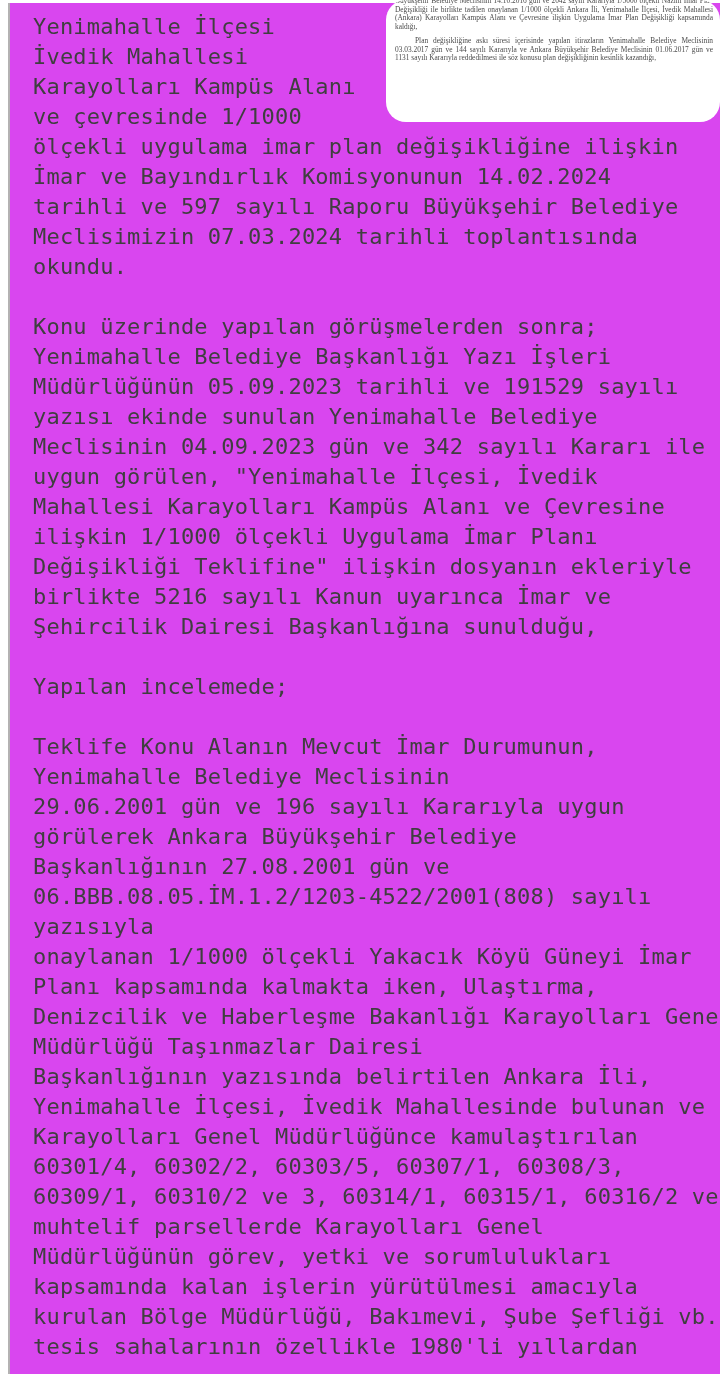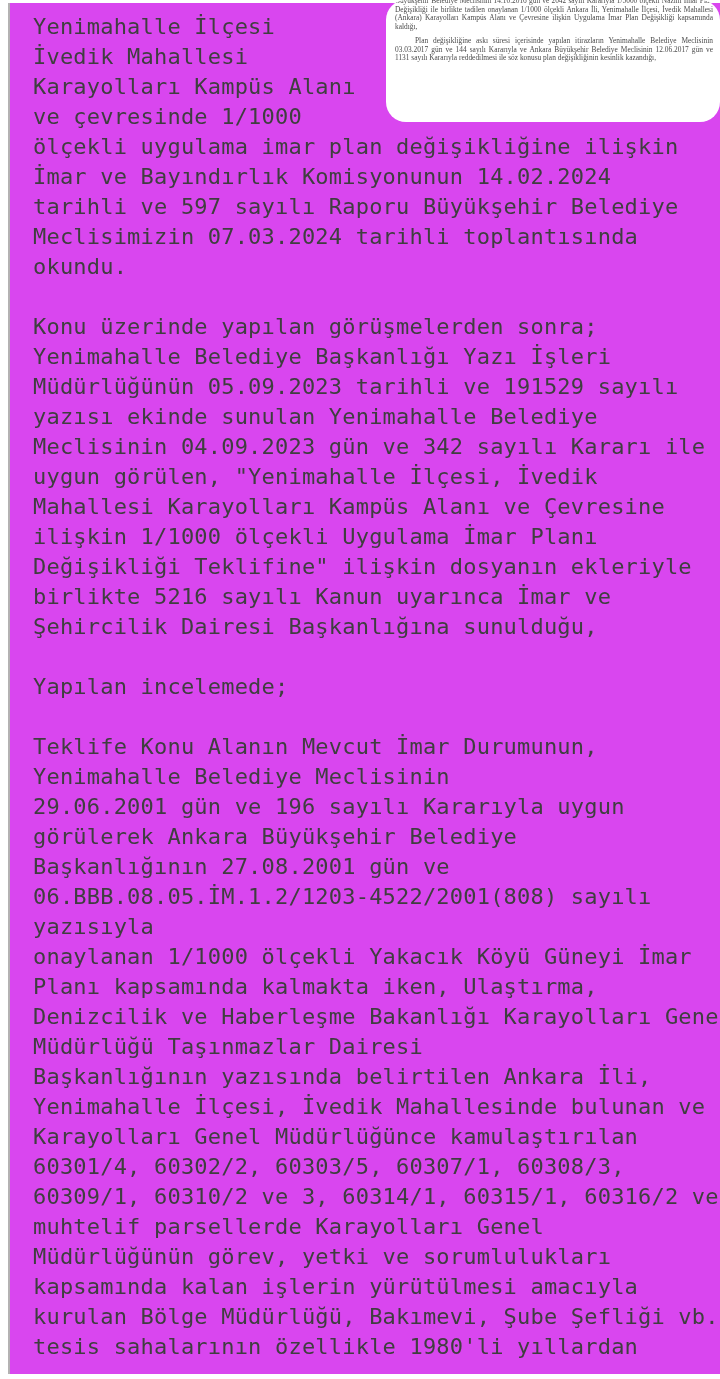--- a/index.html
+++ b/index.html
@@ -64,14 +64,14 @@
 </style>
 </head>
 <body>
 
 <div class="doc-panel">
   <div class="doc-text"><div class="line">Yenimahalle İlçesi</div><div class="line">İvedik Mahallesi</div><div class="line">Karayolları Kampüs Alanı</div><div class="line">ve çevresinde 1/1000</div><div class="line">ölçekli uygulama imar plan değişikliğine ilişkin</div><div class="line">İmar ve Bayındırlık Komisyonunun 14.02.2024</div><div class="line">tarihli ve 597 sayılı Raporu Büyükşehir Belediye</div><div class="line">Meclisimizin 07.03.2024 tarihli toplantısında</div><div class="line">okundu.</div><div class="line">&nbsp;</div><div class="line">Konu üzerinde yapılan görüşmelerden sonra;</div><div class="line">Yenimahalle Belediye Başkanlığı Yazı İşleri</div><div class="line">Müdürlüğünün 05.09.2023 tarihli ve 191529 sayılı</div><div class="line">yazısı ekinde sunulan Yenimahalle Belediye</div><div class="line">Meclisinin 04.09.2023 gün ve 342 sayılı Kararı ile</div><div class="line">uygun görülen, "Yenimahalle İlçesi, İvedik</div><div class="line">Mahallesi Karayolları Kampüs Alanı ve Çevresine</div><div class="line">ilişkin 1/1000 ölçekli Uygulama İmar Planı</div><div class="line">Değişikliği Teklifine" ilişkin dosyanın ekleriyle</div><div class="line">birlikte 5216 sayılı Kanun uyarınca İmar ve</div><div class="line">Şehircilik Dairesi Başkanlığına sunulduğu,</div><div class="line">&nbsp;</div><div class="line">Yapılan incelemede;</div><div class="line">&nbsp;</div><div class="line">Teklife Konu Alanın Mevcut İmar Durumunun,</div><div class="line">Yenimahalle Belediye Meclisinin</div><div class="line">29.06.2001 gün ve 196 sayılı Kararıyla uygun</div><div class="line">görülerek Ankara Büyükşehir Belediye</div><div class="line">Başkanlığının 27.08.2001 gün ve</div><div class="line">06.BBB.08.05.İM.1.2/1203-4522/2001(808) sayılı</div><div class="line">yazısıyla</div><div class="line">onaylanan 1/1000 ölçekli Yakacık Köyü Güneyi İmar</div><div class="line">Planı kapsamında kalmakta iken, Ulaştırma,</div><div class="line">Denizcilik ve Haberleşme Bakanlığı Karayolları Genel</div><div class="line">Müdürlüğü Taşınmazlar Dairesi</div><div class="line">Başkanlığının yazısında belirtilen Ankara İli,</div><div class="line">Yenimahalle İlçesi, İvedik Mahallesinde bulunan ve</div><div class="line">Karayolları Genel Müdürlüğünce kamulaştırılan</div><div class="line">60301/4, 60302/2, 60303/5, 60307/1, 60308/3,</div><div class="line">60309/1, 60310/2 ve 3, 60314/1, 60315/1, 60316/2 ve</div><div class="line">muhtelif parsellerde Karayolları Genel</div><div class="line">Müdürlüğünün görev, yetki ve sorumlulukları</div><div class="line">kapsamında kalan işlerin yürütülmesi amacıyla</div><div class="line">kurulan Bölge Müdürlüğü, Bakımevi, Şube Şefliği vb.</div><div class="line">tesis sahalarının özellikle 1980'li yıllardan</div></div>
 </div>
 
 <div class="scan-note">
   <p class="p1">Büyükşehir Belediye Meclisinin 14.10.2016 gün ve 2042 sayılı Kararıyla 1/5000 ölçekli Nazım İmar Plan Değişikliği ile birlikte tadilen onaylanan 1/1000 ölçekli Ankara İli, Yenimahalle İlçesi, İvedik Mahallesi (Ankara) Karayolları Kampüs Alanı ve Çevresine ilişkin Uygulama İmar Plan Değişikliği kapsamında kaldığı,</p>
-  <p class="p2">Plan değişikliğine askı süresi içerisinde yapılan itirazların Yenimahalle Belediye Meclisinin 03.03.2017 gün ve 144 sayılı Kararıyla ve Ankara Büyükşehir Belediye Meclisinin 12.06.2017 gün ve 1131 sayılı Kararıyla reddedilmesi ile söz konusu plan değişikliğinin kesinlik kazandığı,</p>
+  <p class="p2">Plan değişikliğine askı süresi içerisinde yapılan itirazların Yenimahalle Belediye Meclisinin 03.03.2017 gün ve 144 sayılı Kararıyla ve Ankara Büyükşehir Belediye Meclisinin 01.06.2017 gün ve 1131 sayılı Kararıyla reddedilmesi ile söz konusu plan değişikliğinin kesinlik kazandığı,</p>
 </div>
 
 </body></html>

